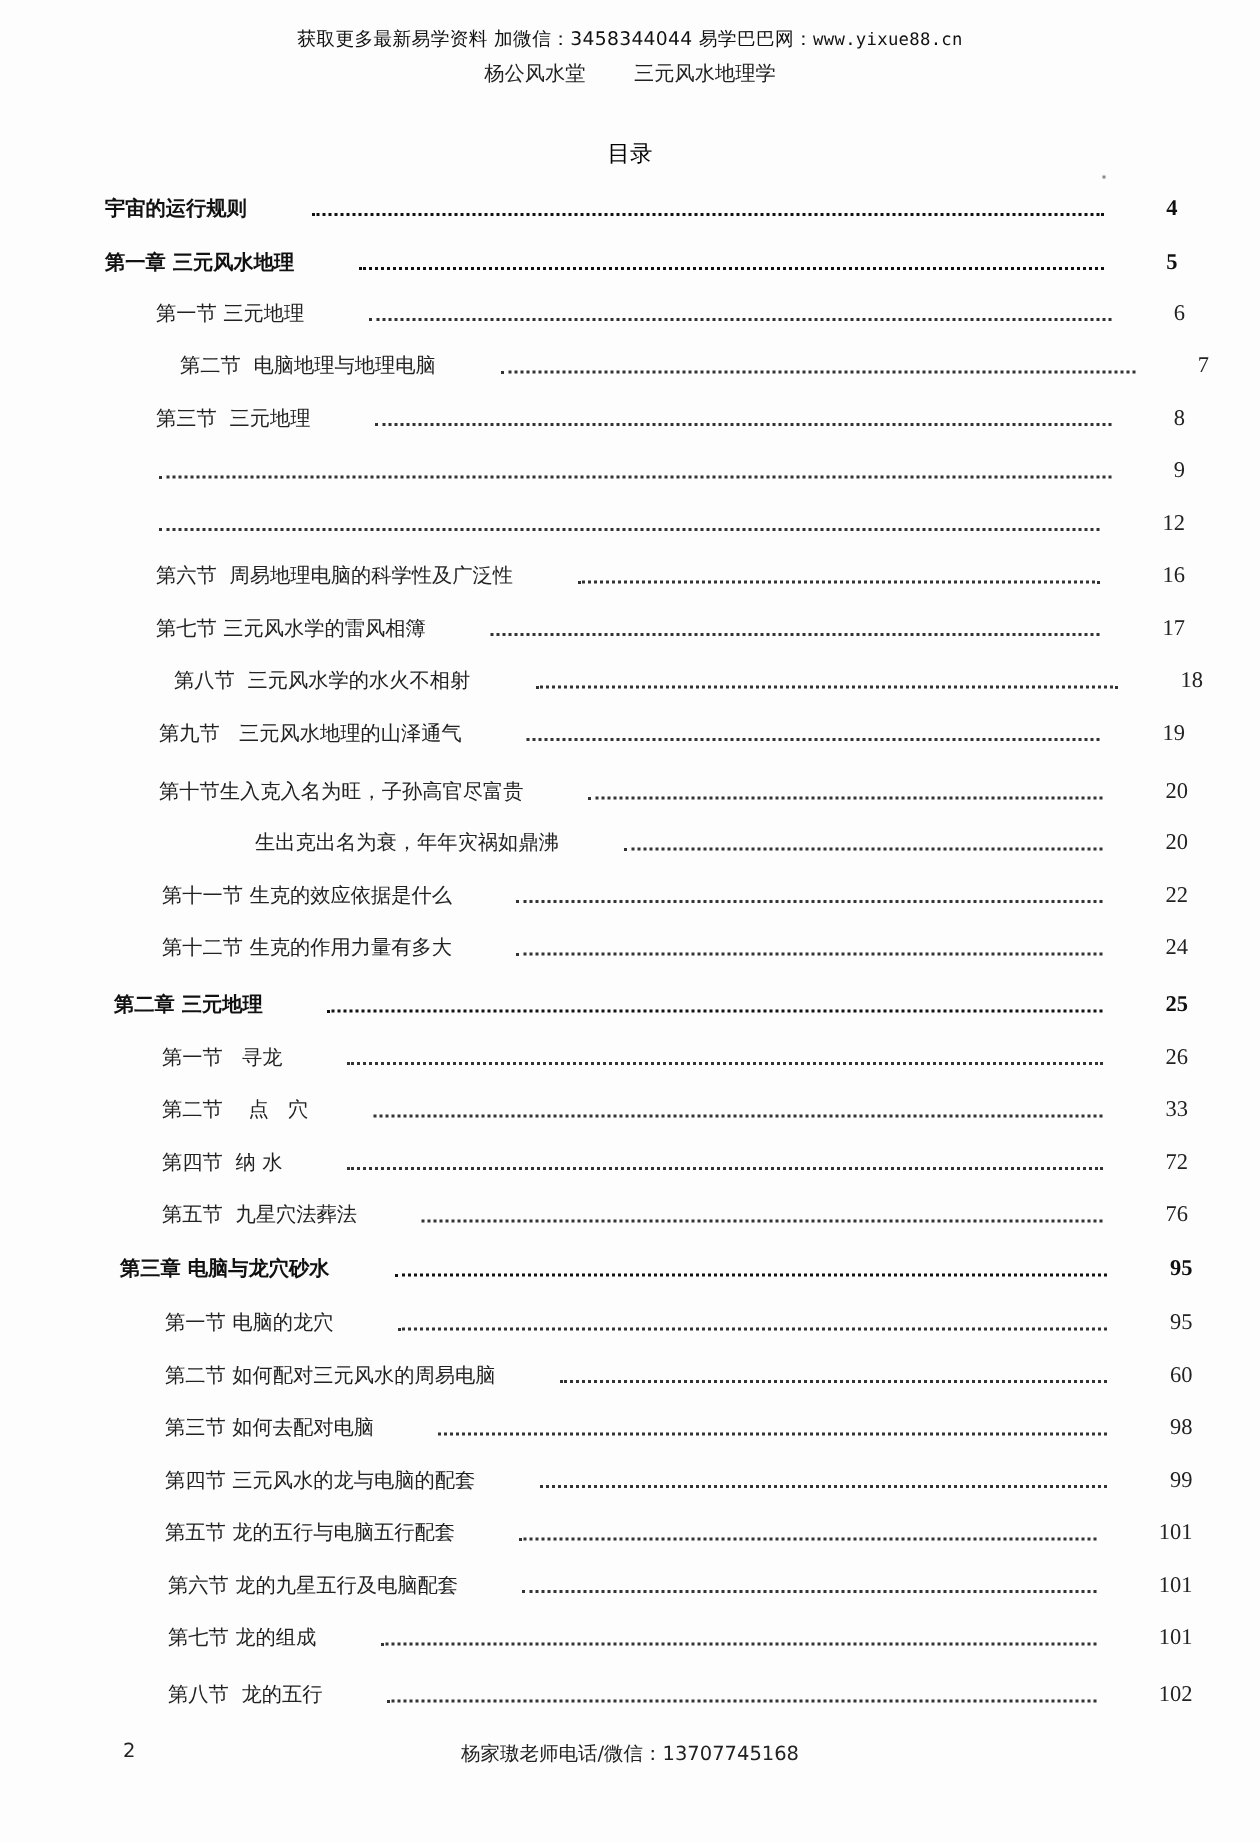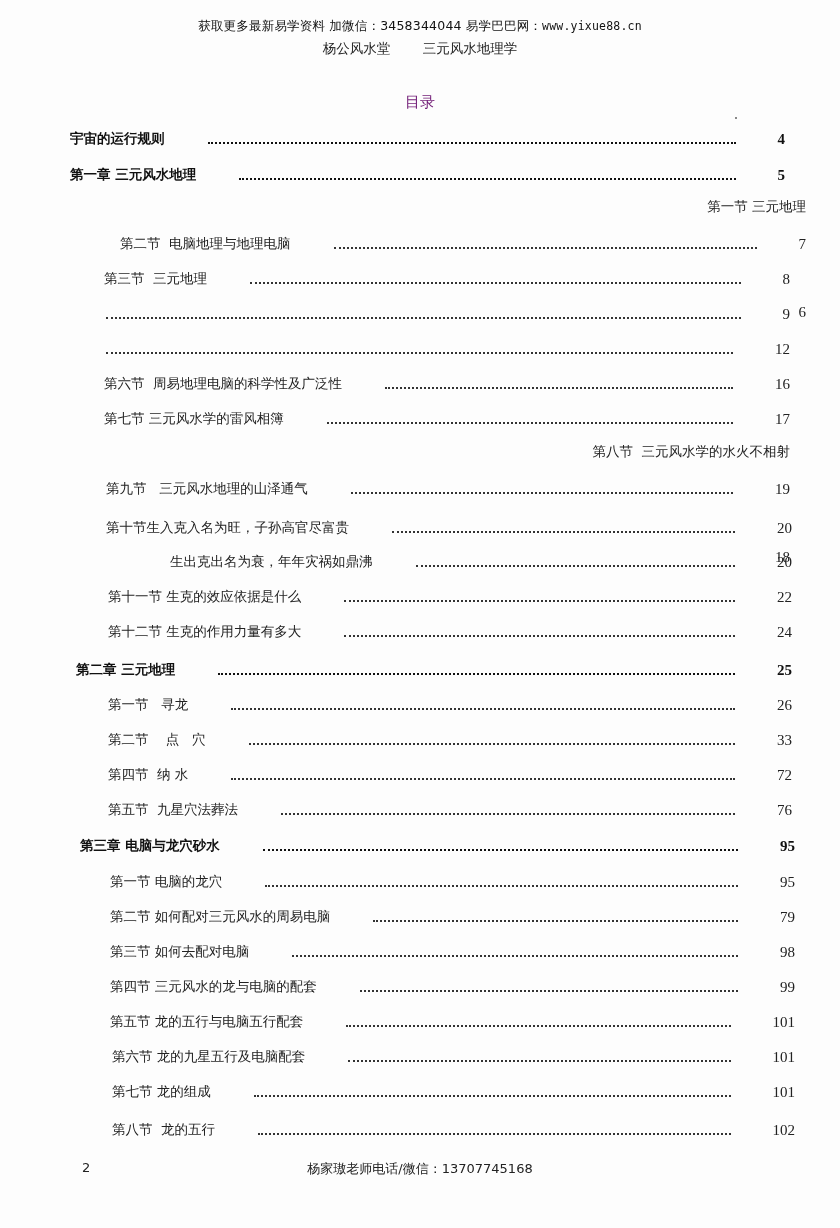--- a/index.html
+++ b/index.html
@@ -13,21 +13,21 @@
     font-size: 12.5px; color: #111; letter-spacing: 0.2px;
   }
   .header1 .url { font-family: "DejaVu Sans Mono", "Liberation Mono", monospace; font-size: 11.5px; }
   .header2 {
     position: absolute; top: 40px; left: 0; width: 840px; text-align: center;
     font-size: 13.5px; color: #222;
   }
   .header2 span { margin: 0 14px; }
   .toc-title {
     position: absolute; top: 93px; left: 0; width: 840px; text-align: center;
-    font-size: 15px; color: #701a75;
+    font-size: 15px; color: #000000;
   }
   .toc-row {
     position: absolute; display: flex; align-items: flex-end;
     font-size: 13.5px; height: 20px; color: #222; gap: 41px;
   }
   .toc-row.chapter { font-weight: bold; color: #111; font-size: 13.5px; }
   .toc-row .label { white-space: pre; flex: 0 0 auto; }
   .toc-row .dots {
     flex: 1 1 auto; border-bottom: 2px dotted #333; margin: 0 1px 4px 2px; height: 1px;
   }
@@ -63,21 +63,21 @@
     <div class="toc-row chapter" style="top: 128px; left: 70px; width: 715px;">
       <span class="label">宇宙的运行规则</span>
       <span class="dots"></span>
       <span class="page">4</span>
     </div>
     <div class="toc-row chapter" style="top: 164px; left: 70px; width: 715px;">
       <span class="label">第一章 三元风水地理</span>
       <span class="dots"></span>
       <span class="page">5</span>
     </div>
-    <div class="toc-row" style="top: 198px; left: 120px; width: 686px; flex-direction: column;">
+    <div class="toc-row" style="top: 198px; left: 104px; width: 686px;">
       <span class="label">第一节 三元地理</span>
       <span class="dots"></span>
       <span class="page">6</span>
     </div>
     <div class="toc-row" style="top: 233px; left: 120px; width: 686px;">
       <span class="label">第二节  电脑地理与地理电脑</span>
       <span class="dots"></span>
       <span class="page">7</span>
     </div>
     <div class="toc-row" style="top: 268px; left: 104px; width: 686px;">
@@ -96,21 +96,21 @@
     <div class="toc-row" style="top: 373px; left: 104px; width: 686px;">
       <span class="label">第六节  周易地理电脑的科学性及广泛性</span>
       <span class="dots"></span>
       <span class="page">16</span>
     </div>
     <div class="toc-row" style="top: 408px; left: 104px; width: 686px;">
       <span class="label">第七节 三元风水学的雷风相簿</span>
       <span class="dots"></span>
       <span class="page">17</span>
     </div>
-    <div class="toc-row" style="top: 443px; left: 104px; width: 686px; flex-direction: column;">
+    <div class="toc-row" style="top: 443px; left: 116px; width: 686px;">
       <span class="label">第八节  三元风水学的水火不相射</span>
       <span class="dots"></span>
       <span class="page">18</span>
     </div>
     <div class="toc-row" style="top: 478px; left: 106px; width: 684px;">
       <span class="label">第九节   三元风水地理的山泽通气</span>
       <span class="dots"></span>
       <span class="page">19</span>
     </div>
     <div class="toc-row" style="top: 517px; left: 106px; width: 686px;">
@@ -164,21 +164,21 @@
       <span class="page">95</span>
     </div>
     <div class="toc-row" style="top: 871px; left: 110px; width: 685px;">
       <span class="label">第一节 电脑的龙穴</span>
       <span class="dots"></span>
       <span class="page">95</span>
     </div>
     <div class="toc-row" style="top: 906px; left: 110px; width: 685px;">
       <span class="label">第二节 如何配对三元风水的周易电脑</span>
       <span class="dots"></span>
-      <span class="page">79</span>
+      <span class="page">60</span>
     </div>
     <div class="toc-row" style="top: 941px; left: 110px; width: 685px;">
       <span class="label">第三节 如何去配对电脑</span>
       <span class="dots"></span>
       <span class="page">98</span>
     </div>
     <div class="toc-row" style="top: 976px; left: 110px; width: 685px;">
       <span class="label">第四节 三元风水的龙与电脑的配套</span>
       <span class="dots"></span>
       <span class="page">99</span>

